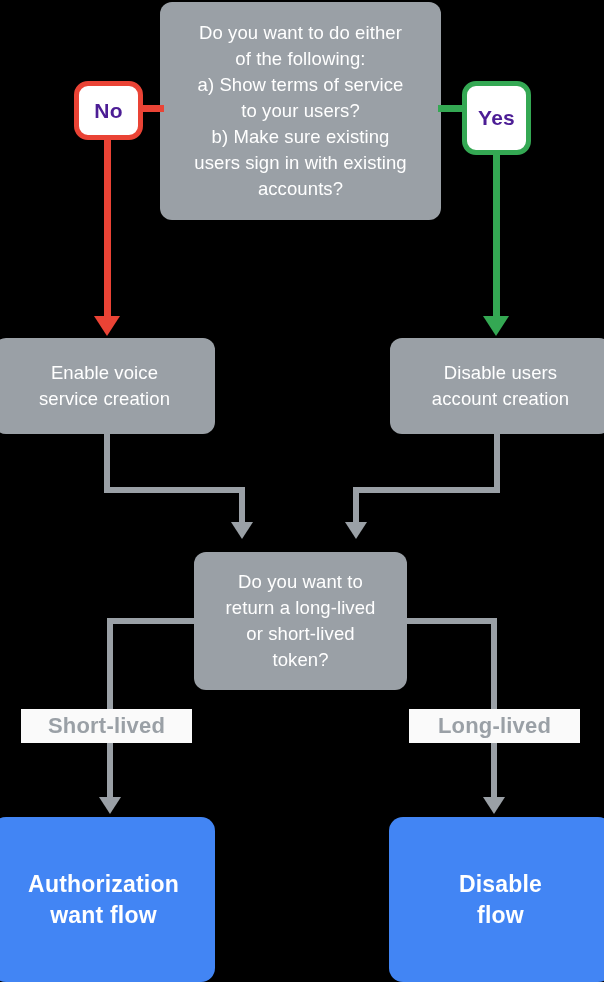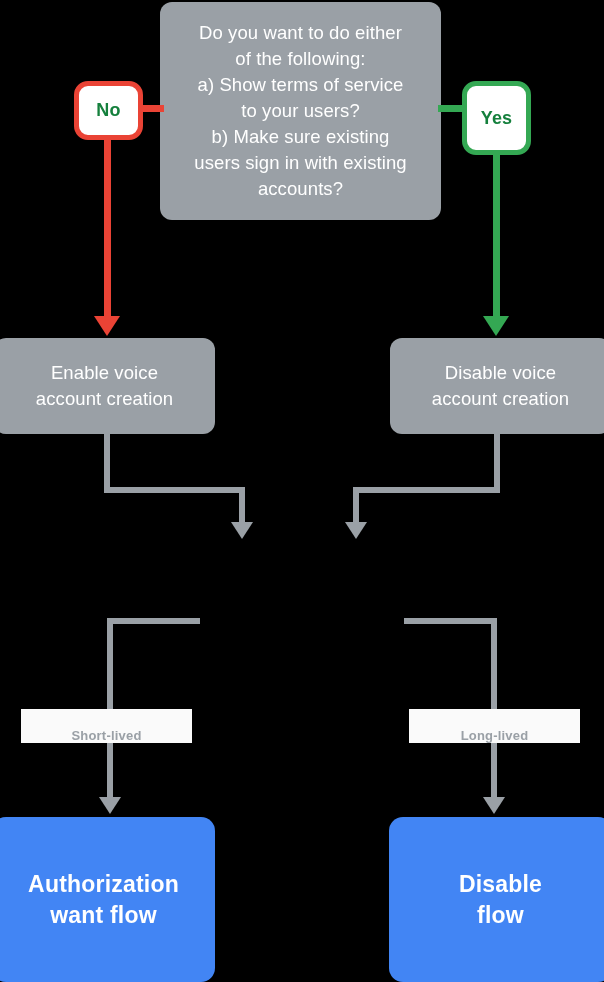--- a/index.html
+++ b/index.html
@@ -53,39 +53,39 @@
 
   
   .pill {
     position: absolute;
     box-sizing: border-box;
     display: flex;
     align-items: center;
     justify-content: center;
     background: #ffffff;
     border-radius: 14px;
-    font-size: 18px;
+    font-size: 21px;
     font-weight: bold;
-    color: #15803d;
+    color: #4c1d95;
     letter-spacing: 0.2px;
     z-index: 6;
   }
   .pill-no  { border: 5px solid #ea4335; }
   .pill-yes { border: 5px solid #34a853; }
 
   
   .chip {
     position: absolute;
     box-sizing: border-box;
     display: flex;
-    align-items: flex-end;
+    align-items: center;
     justify-content: center;
     background: #fafafa;
     color: #9aa0a6;
-    font-size: 13px;
+    font-size: 22px;
     font-weight: bold;
     letter-spacing: 0.2px;
     z-index: 6;
   }
 
   
   .seg {
     position: absolute;
     background: #9aa0a6;
   }
@@ -130,40 +130,46 @@
   <div class="seg seg-green" style="left:438px; top:105px; width:26px; height:7px;"></div>
   <div class="seg seg-green" style="left:493px; top:137px; width:7px; height:190px;"></div>
   <div class="arrowhead green" style="left:483px; top:316px;"></div>
 
   <div class="pill pill-yes" style="left:462px; top:81px; width:69px; height:74px;">
     <span>Yes</span>
   </div>
 
   <div class="node gray-node" style="left:-6px; top:338px; width:221px; height:96px;">
     <span class="node-text">Enable voice
-account creation</span>
+service creation</span>
   </div>
 
   <div class="node gray-node" style="left:390px; top:338px; width:221px; height:96px;">
-    <span class="node-text">Disable voice
+    <span class="node-text">Disable users
 account creation</span>
   </div>
 
   <div class="seg" style="left:104px; top:434px; width:6px; height:58px;"></div>
 
   <div class="seg" style="left:104px; top:487px; width:141px; height:6px;"></div>
 
   <div class="seg" style="left:239px; top:487px; width:6px; height:40px;"></div>
   <div class="arrowhead" style="left:231px; top:522px;"></div>
 
   <div class="seg" style="left:494px; top:434px; width:6px; height:58px;"></div>
   <div class="seg" style="left:353px; top:487px; width:147px; height:6px;"></div>
   <div class="seg" style="left:353px; top:487px; width:6px; height:40px;"></div>
   <div class="arrowhead" style="left:345px; top:522px;"></div>
 
+  <div class="node gray-node" style="left:194px; top:552px; width:213px; height:138px;">
+    <span class="node-text">Do you want to
+return a long-lived
+or short-lived
+token?</span>
+  </div>
 
   <div class="seg" style="left:194px; top:618px; width:6px; height:6px;"></div>
   <div class="seg" style="left:107px; top:618px; width:90px; height:6px;"></div>
   <div class="seg" style="left:107px; top:618px; width:6px; height:185px;"></div>
   <div class="arrowhead" style="left:99px; top:797px;"></div>
 
   <div class="chip" style="left:21px; top:709px; width:171px; height:34px;">
     <span>Short-lived</span>
   </div>
 

